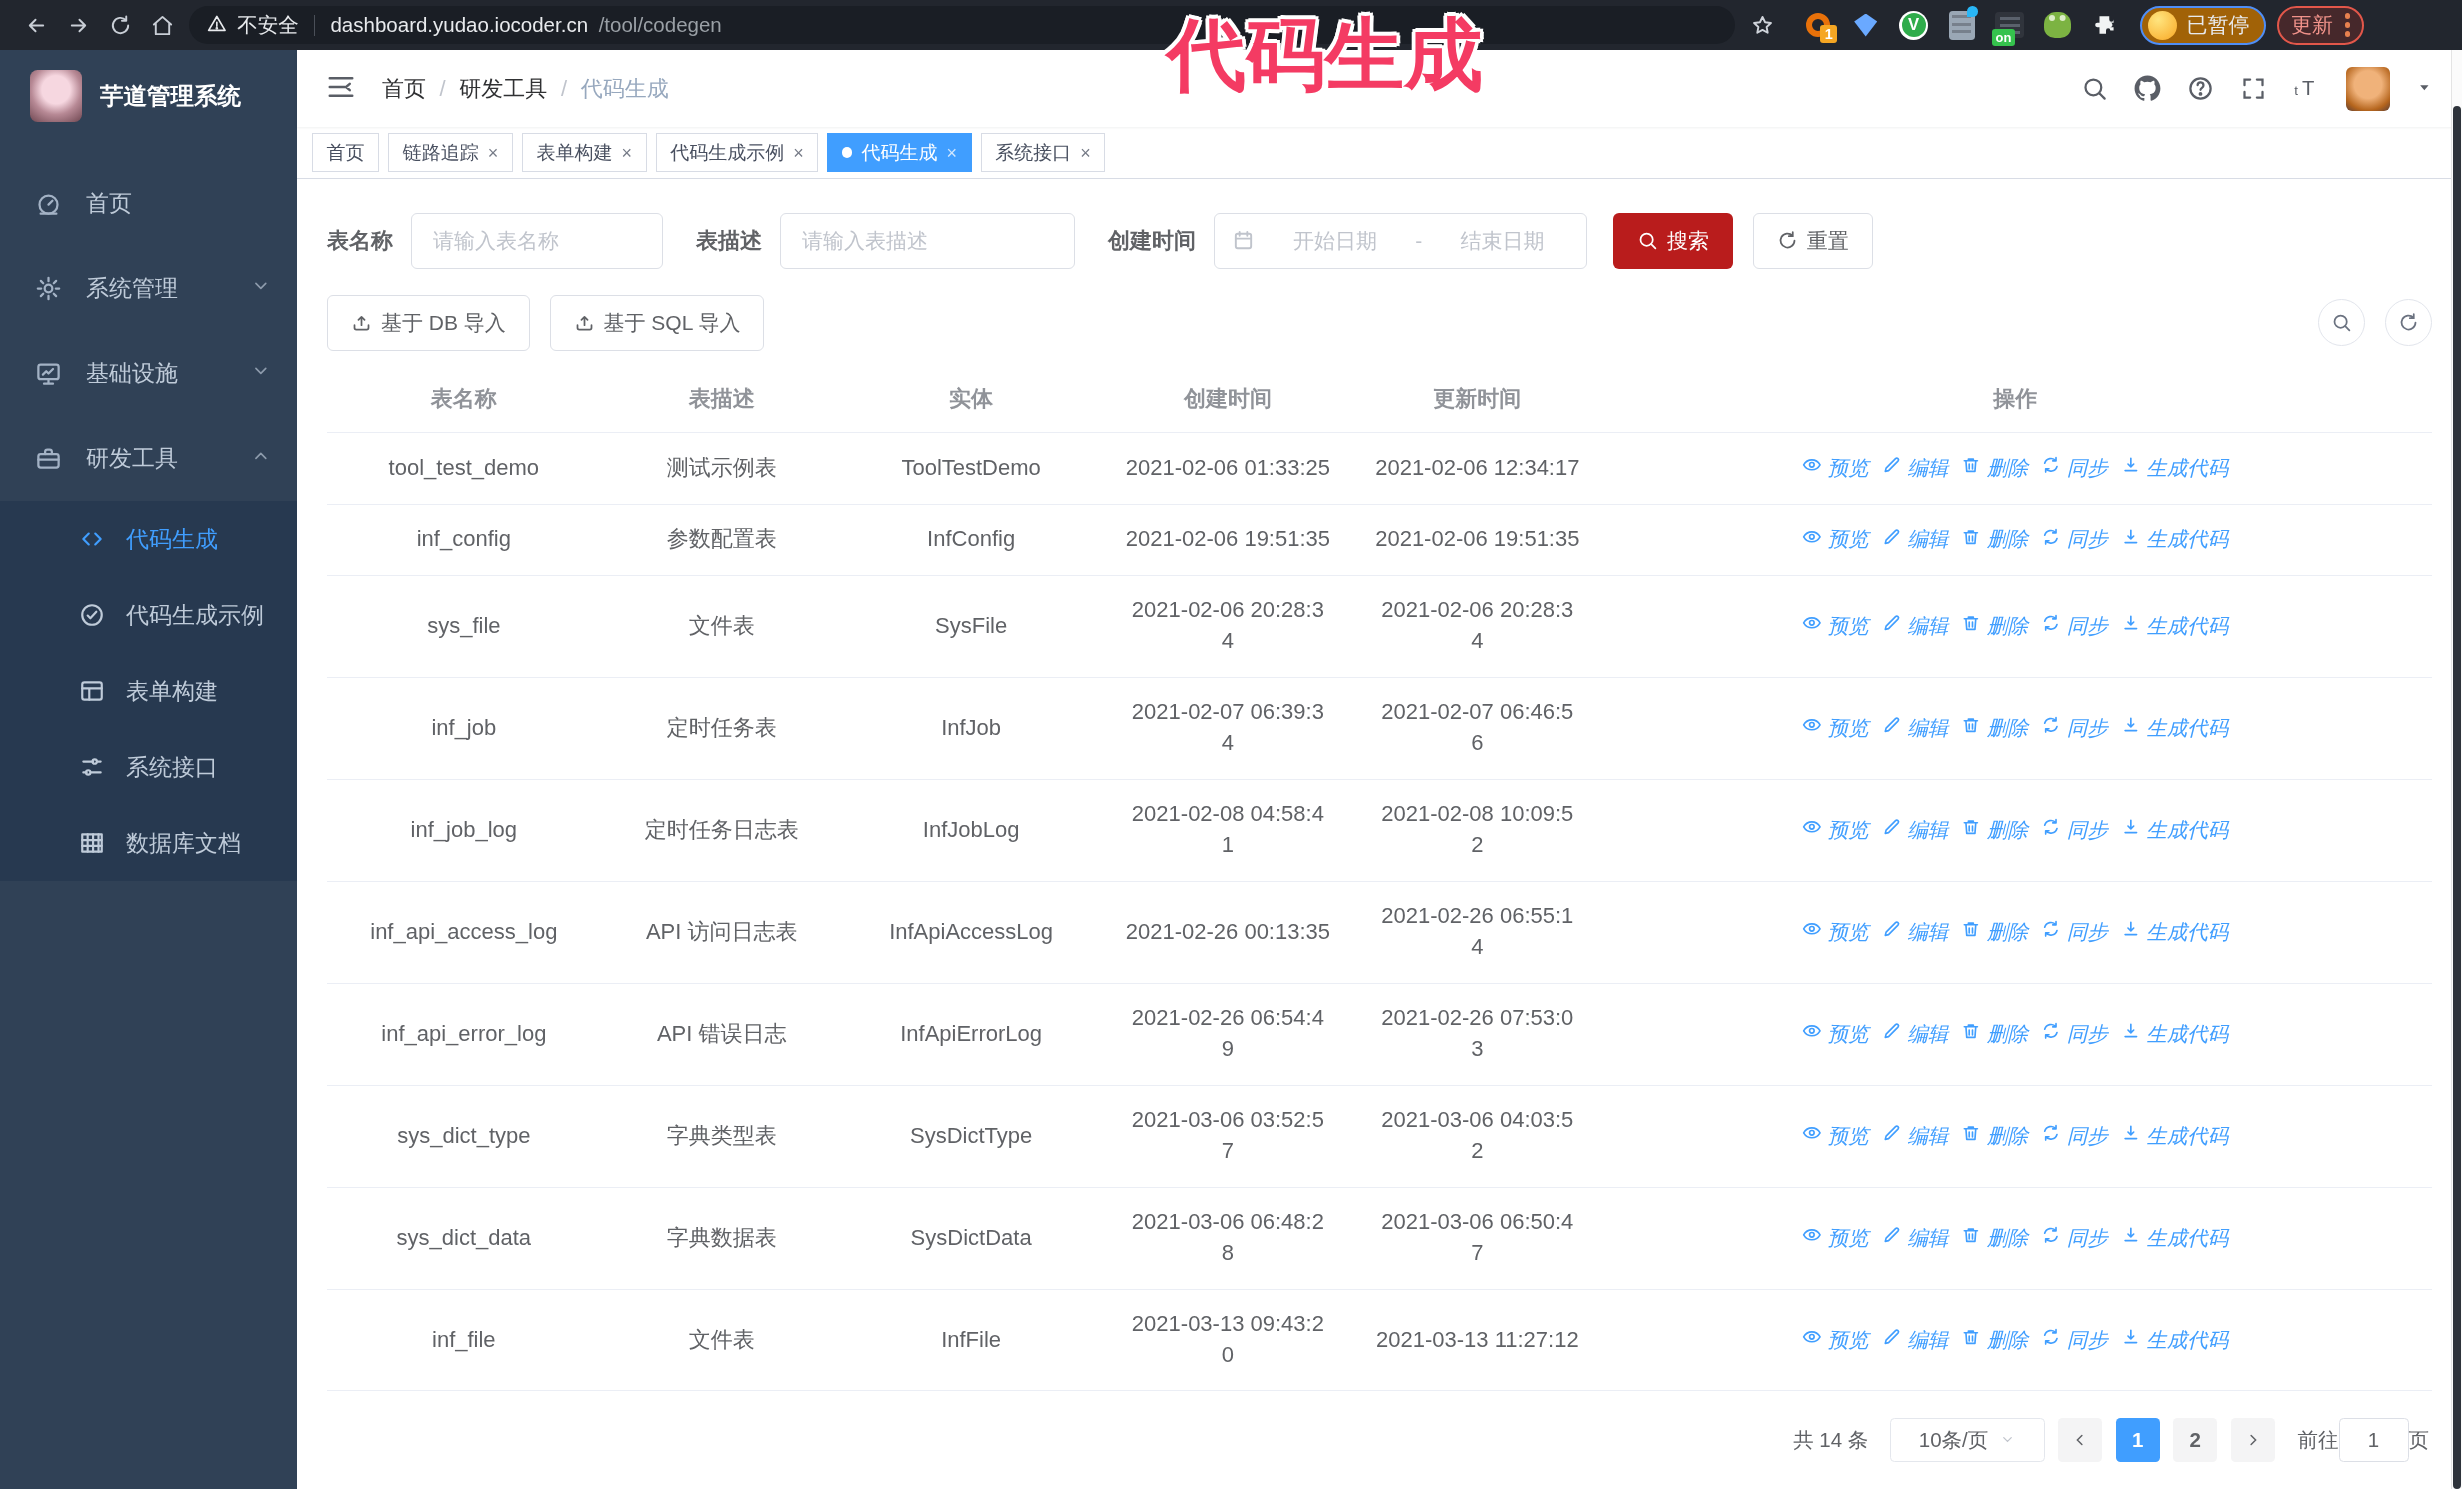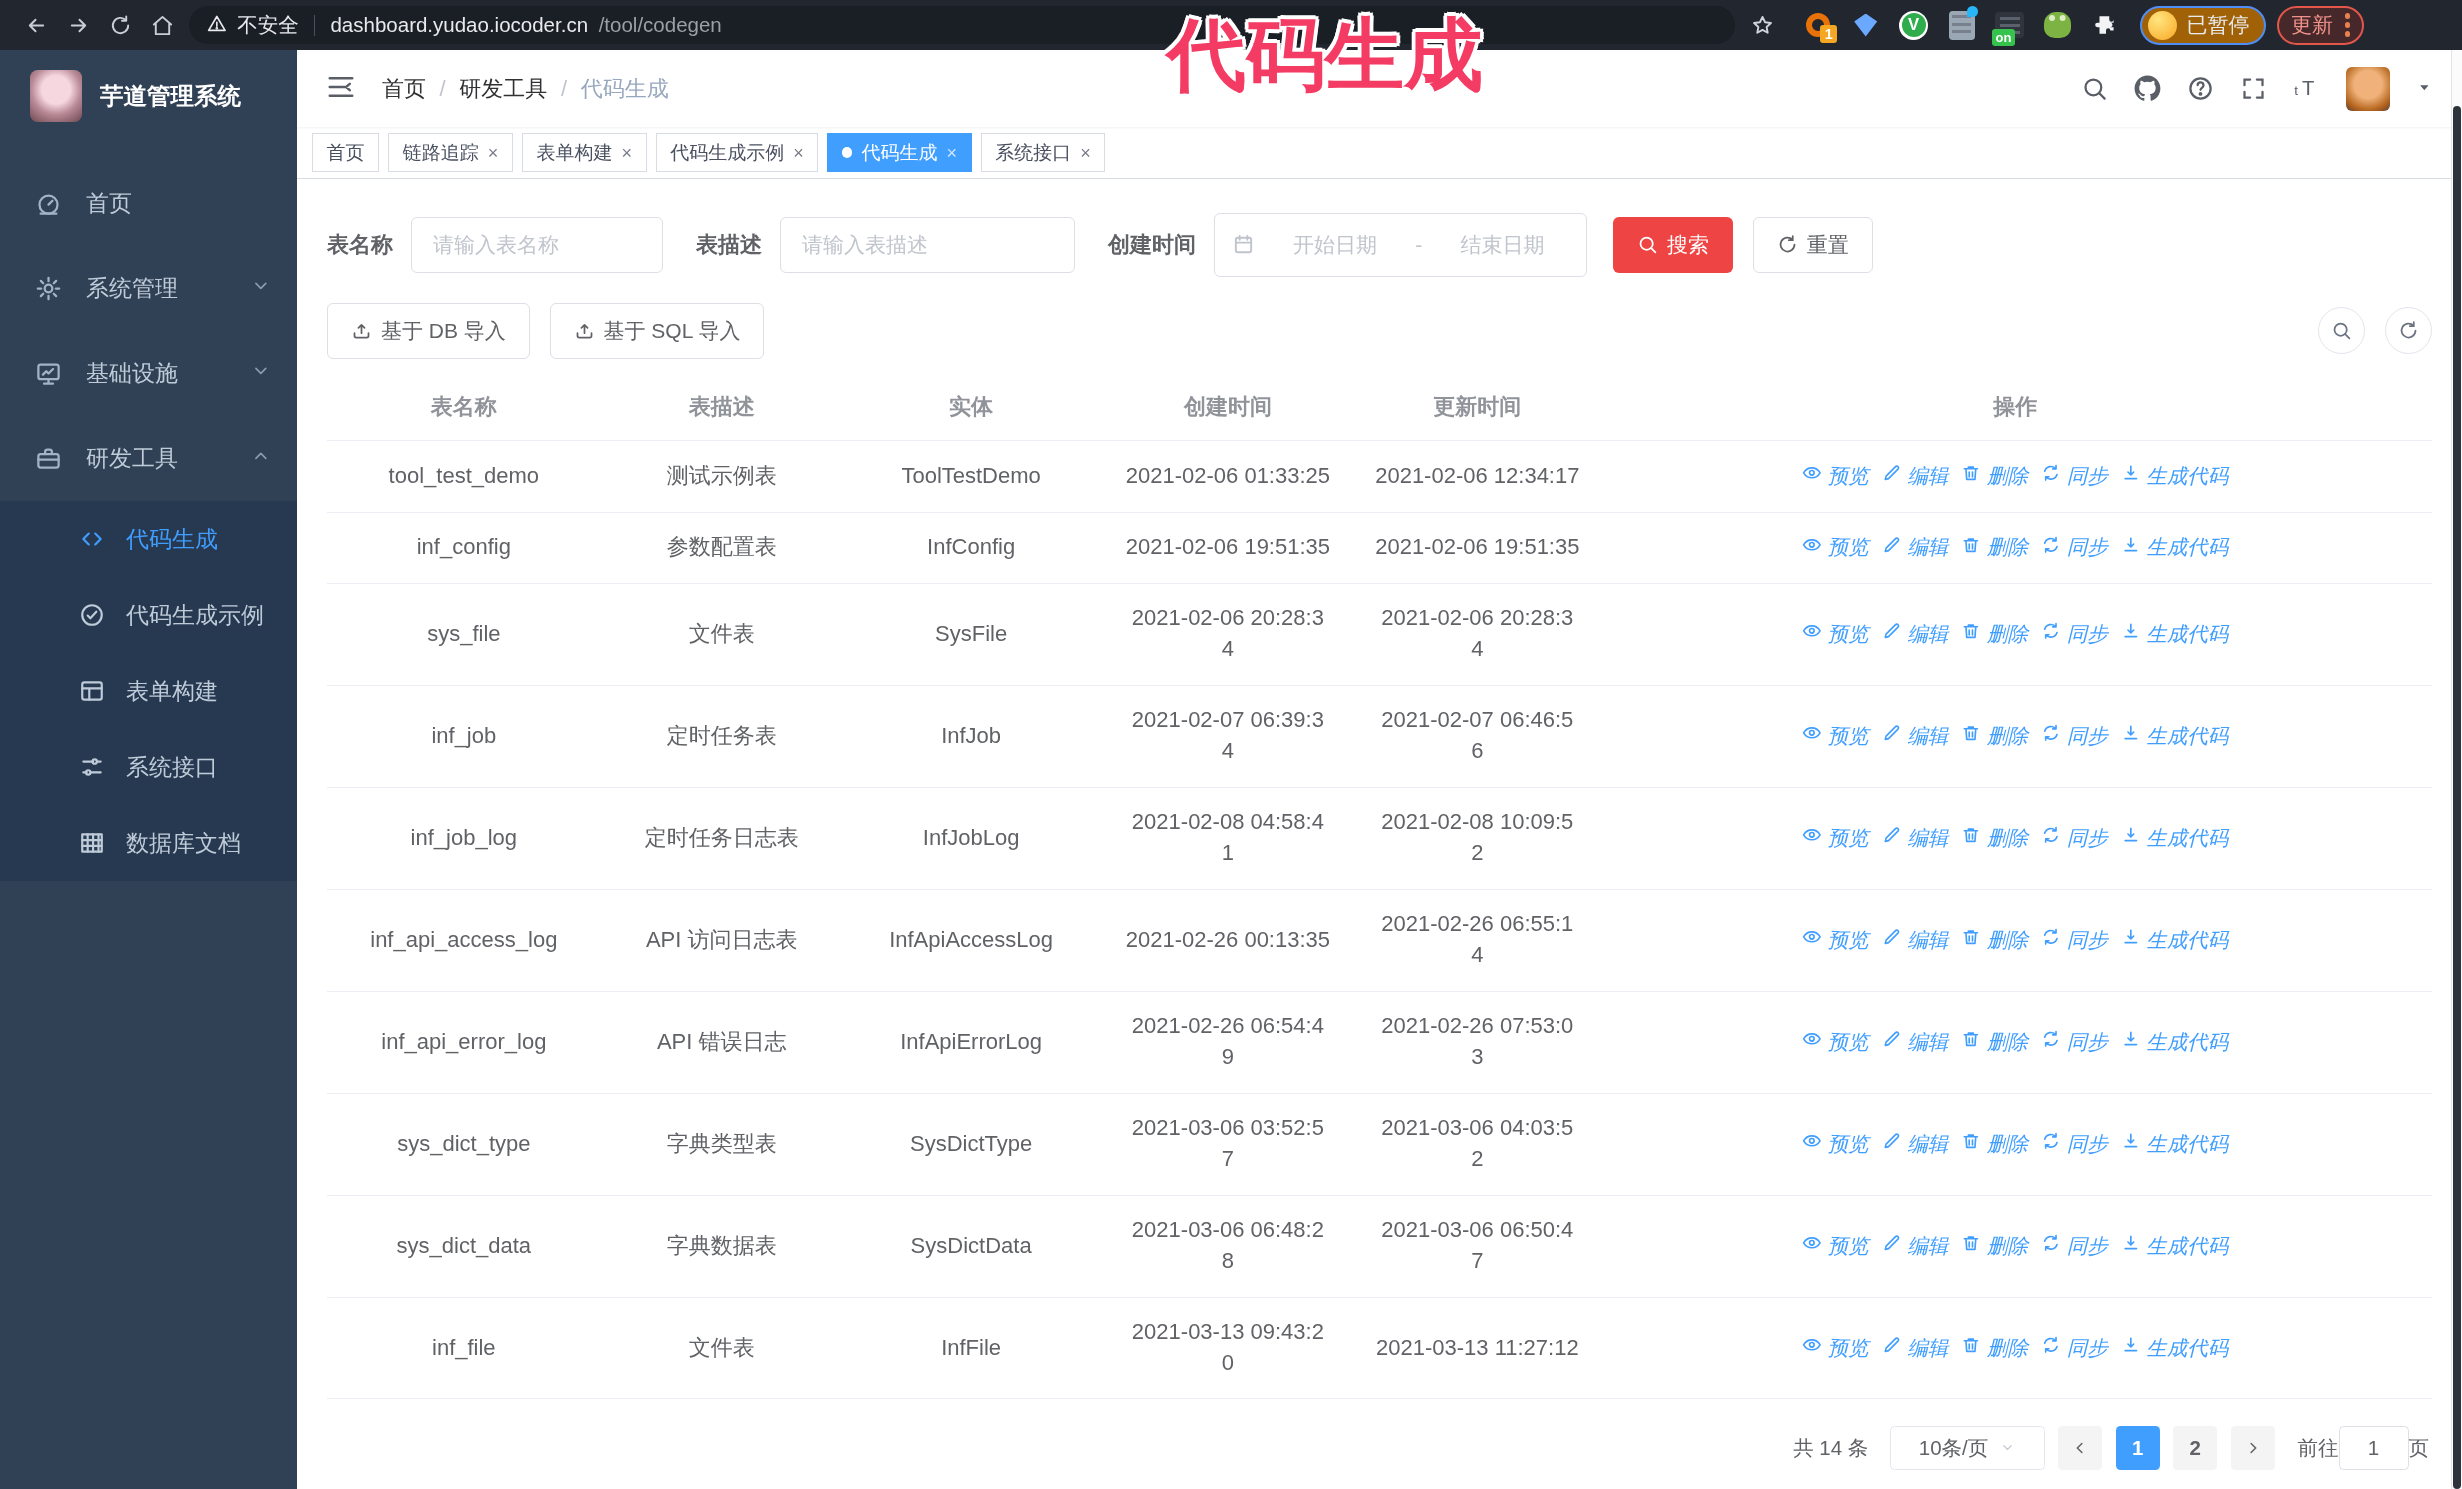--- a/index.html
+++ b/index.html
@@ -109,30 +109,30 @@
   
   .content { flex:1; padding:23px 30px 0; overflow:hidden; display:flex; flex-direction:column; }
   .filter-row { display:flex; align-items:center; margin:10.6px 0 26px; }
   .f-label { font-size:22px; font-weight:600; color:#606266; margin-right:18px; white-space:nowrap; }
   .inp { height:56px; border:1.5px solid #dcdfe6; border-radius:6px; background:#fff;
     font-size:21px; color:#606266; padding:0 21px; outline:none;
     font-family:"Liberation Sans","DejaVu Sans",sans-serif; }
   .inp::placeholder { color:#c0c4cc; }
   .inp-name { width:252px; margin-right:33px; }
   .inp-desc { width:295px; margin-right:33px; }
-  .date-box { width:373px; height:64px; border:1.5px solid #dcdfe6; border-radius:6px;
+  .date-box { width:373px; height:56px; border:1.5px solid #dcdfe6; border-radius:6px;
     display:flex; align-items:center; padding:0 16.7px; gap:13.6px; color:#c0c4cc; font-size:21px;
     margin-right:26px; }
   .date-box .micon { color:#c0c4cc; width:23px; height:23px; } .date-box .micon svg{width:23px;height:23px;}
   .date-ph { flex:1; text-align:center; white-space:nowrap; }
   .date-sep { color:#c0c4cc; }
   .btn { height:56px; border-radius:6px; font-size:21px; display:flex; align-items:center;
     gap:9px; padding:0 23px; cursor:pointer; border:1.5px solid transparent; white-space:nowrap; }
   .btn svg { width:21px; height:21px; }
-  .btn-primary { background:#ef4444; color:#fff; margin-right:19.7px; }
+  .btn-primary { background:#b91c1c; color:#fff; margin-right:19.7px; }
   .btn-plain { background:#fff; border-color:#dcdfe6; color:#606266; }
   .toolbar-row { display:flex; align-items:center; gap:19.7px; margin-bottom:15px; }
   .right-circles { margin-left:auto; display:flex; gap:19.7px; }
   .circle-btn { width:47px; height:47px; border-radius:50%; border:1.5px solid #e2e5ec;
     display:flex; align-items:center; justify-content:center; color:#6b7280; background:#fff; }
   .circle-btn svg { width:21px; height:21px; }
 
   
   .tbl { width:100%; }
   .t-row { display:flex; align-items:center; border-bottom:0.8px solid #ebeef5; }

